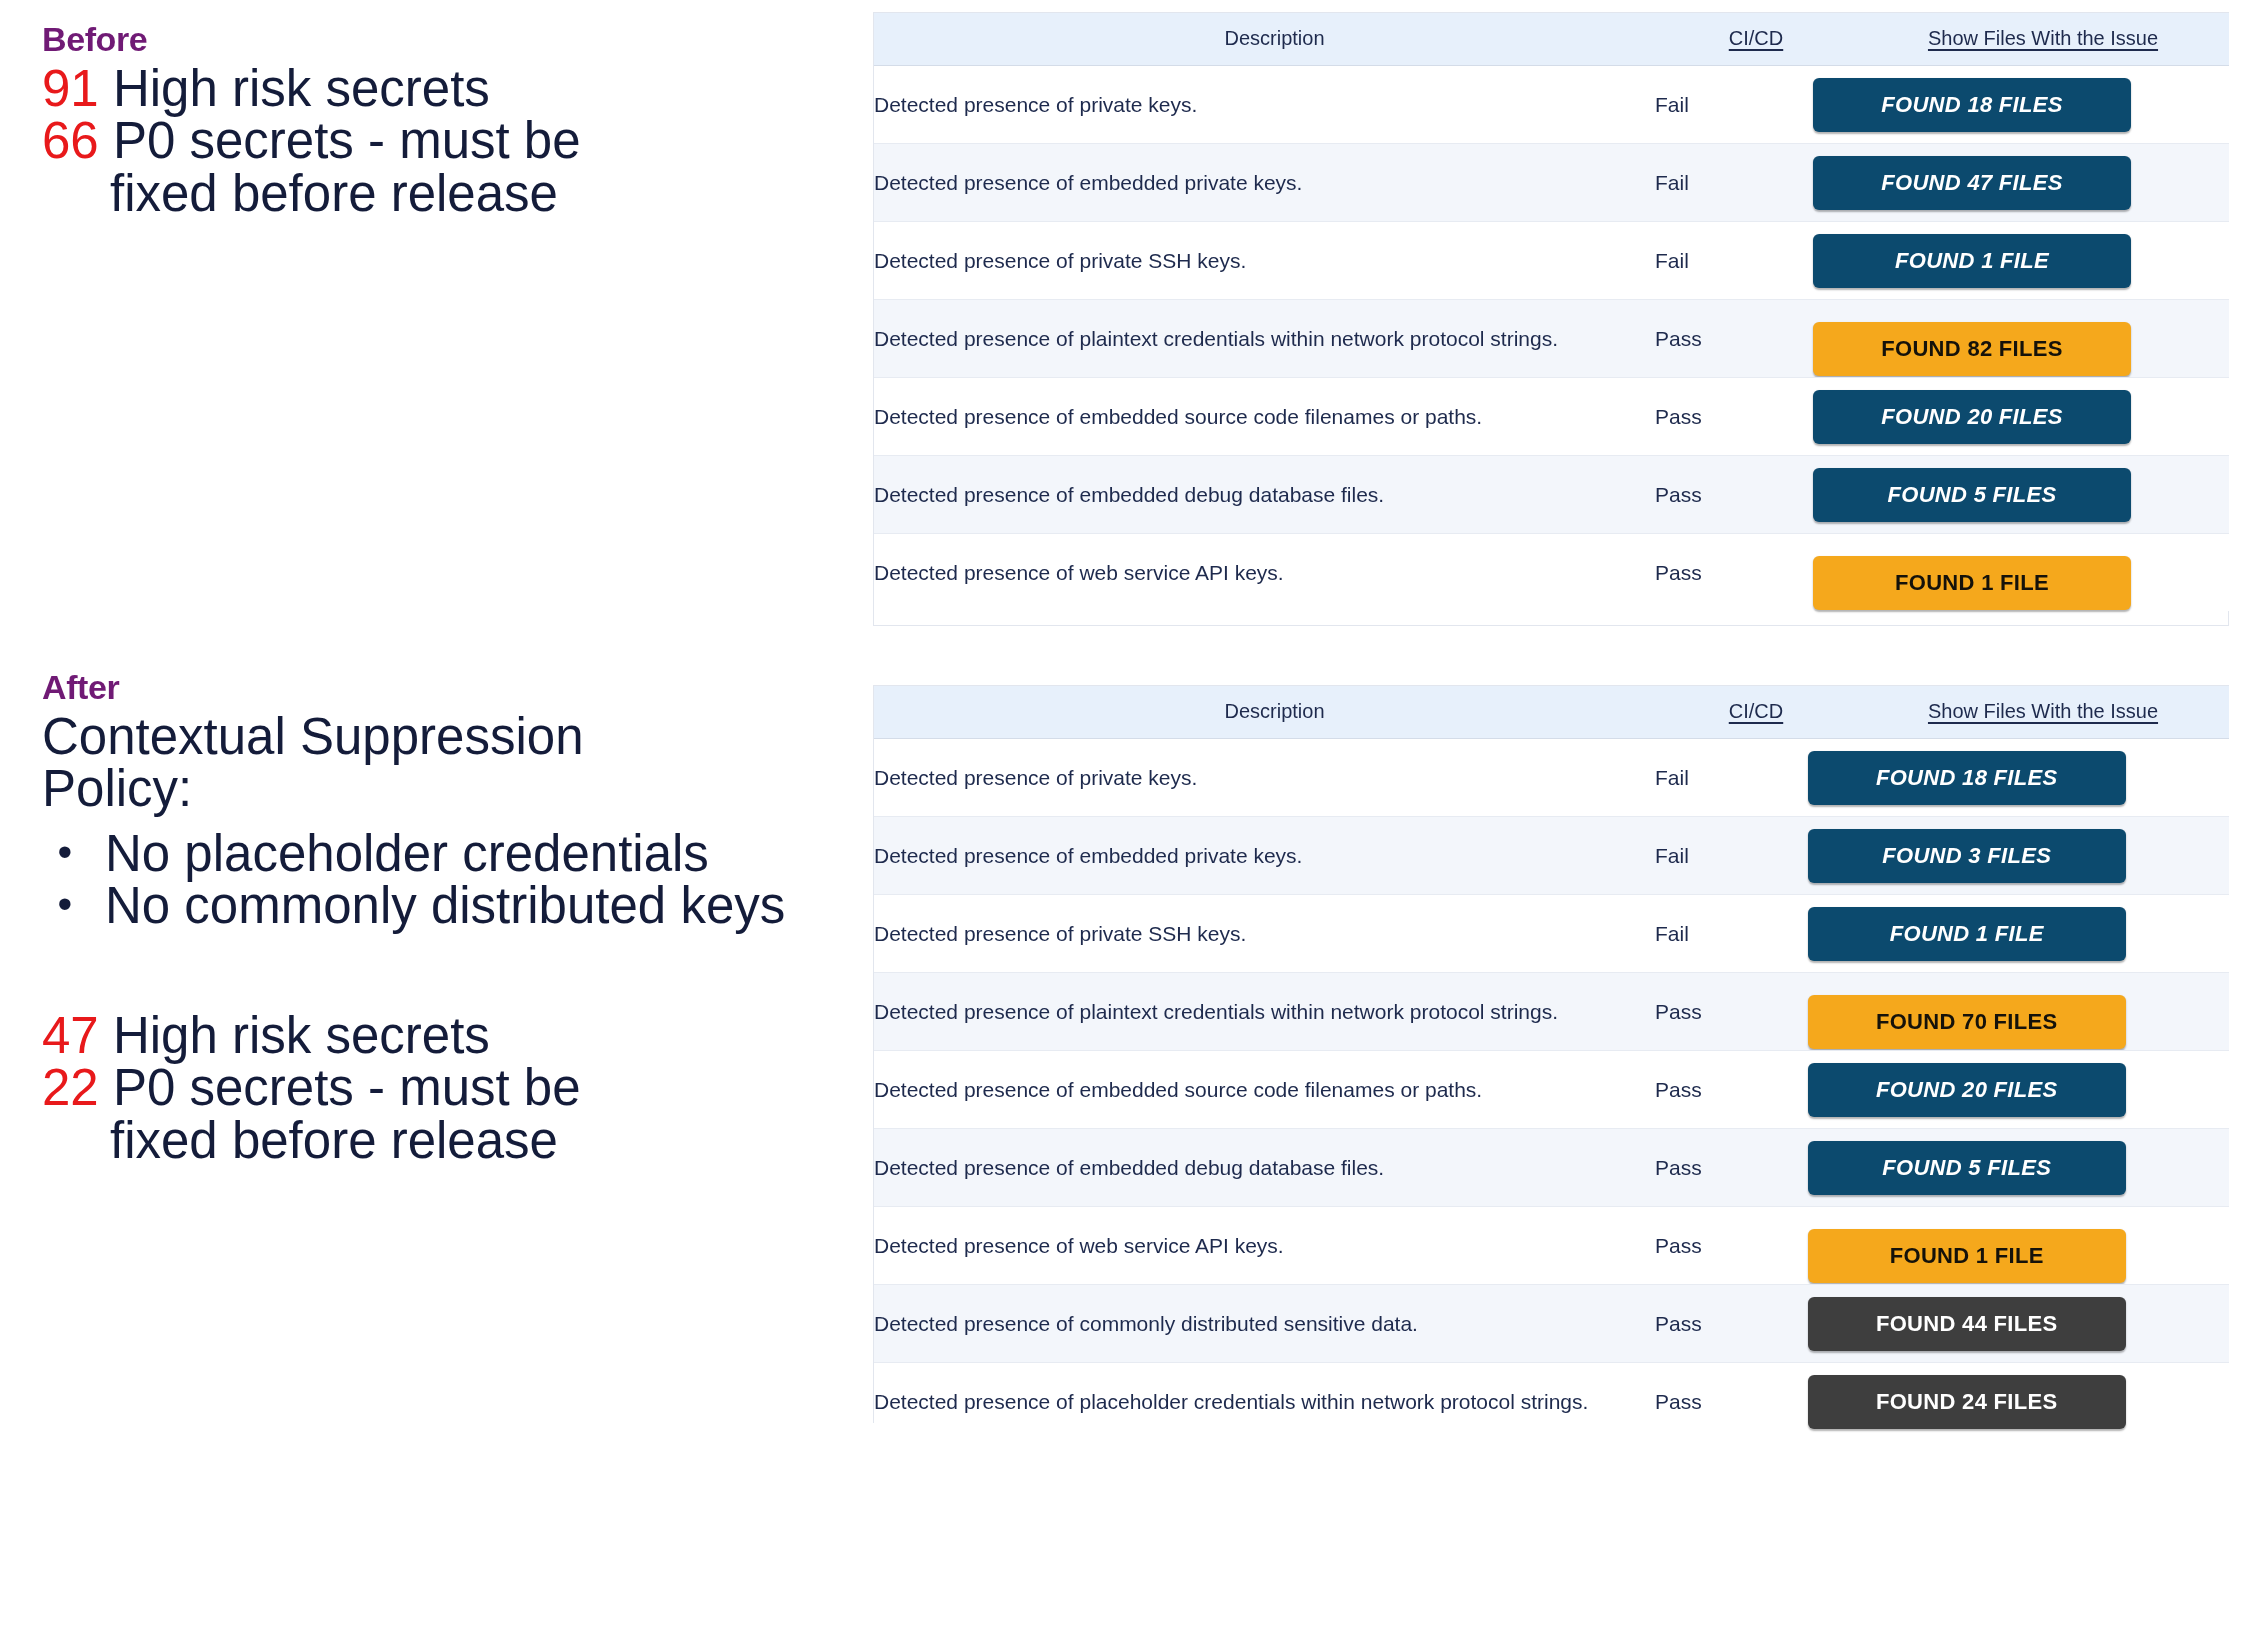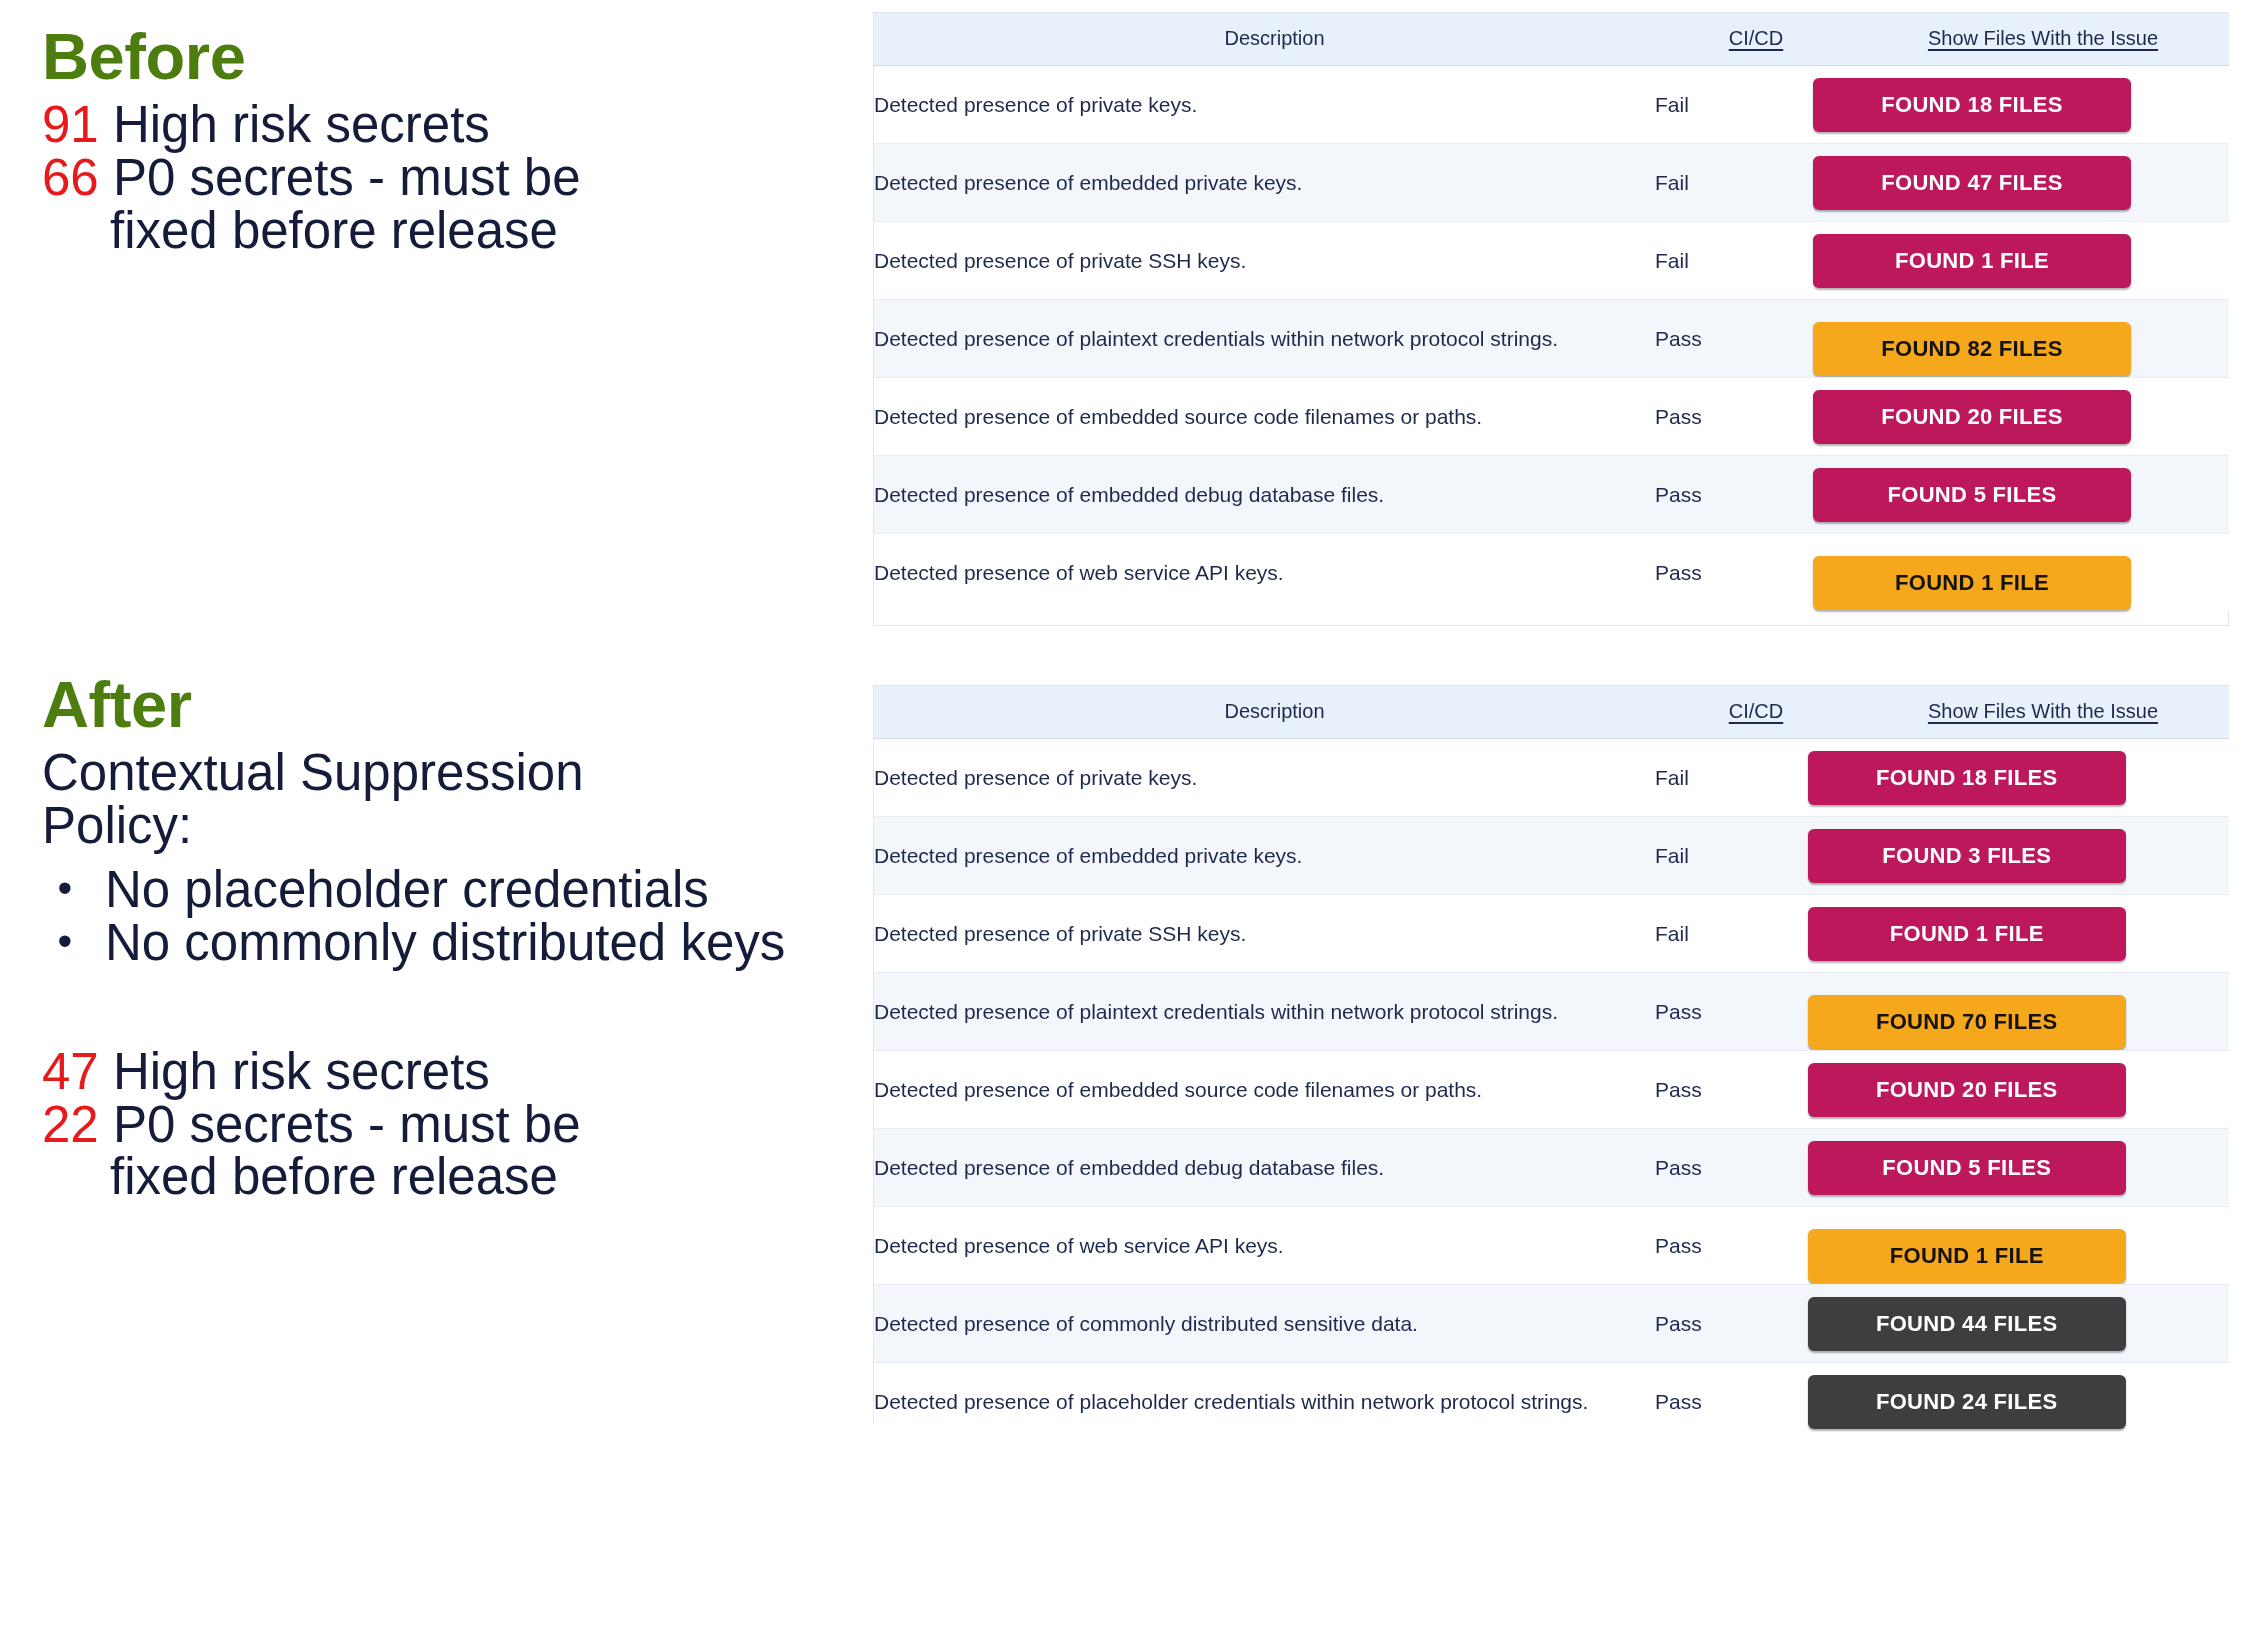--- a/index.html
+++ b/index.html
@@ -22,24 +22,24 @@
     left: 0;
     top: 0;
     width: 843px;
     height: 1649px;
   }
 
   .block-before { position: absolute; left: 42px; top: 19.3px; width: 790px; }
   .block-after  { position: absolute; left: 42px; top: 667px; width: 790px; }
 
   .section-heading {
-    font-size: 65px;
+    font-size: 34px;
     font-weight: bold;
     line-height: 1.18;
-    color: #4d7c0f;
+    color: #701a75;
     letter-spacing: -0.4px;
     margin: 0 0 3.5px 0;
   }
 
   .stat-line {
     font-size: 51px;
     line-height: 1.03;
     color: #141c3a;
     margin: 0;
     white-space: nowrap;
@@ -149,21 +149,21 @@
     text-align: center;
     border-radius: 6.1px;
     font-size: 22px;
     font-weight: bold;
     letter-spacing: 0.3px;
     box-shadow: 0 1.8px 1.8px rgba(0,0,0,0.30);
     box-sizing: border-box;
     cursor: pointer;
     user-select: none;
   }
-  .badge.red    { background: #be185d; color: #ffffff; }
+  .badge.red    { background: #0c4a6e; color: #ffffff; font-style: italic; }
   .badge.orange { background: #f5a81c; color: #15120a; margin-top: 20px; }
   .badge.gray   { background: #3e3e3e; color: #ffffff; }
 
   
   #table-after .badge { width: 318px; margin-left: -5.3px; }
 </style>
 </head>
 <body>
 
 <div class="left-panel">

